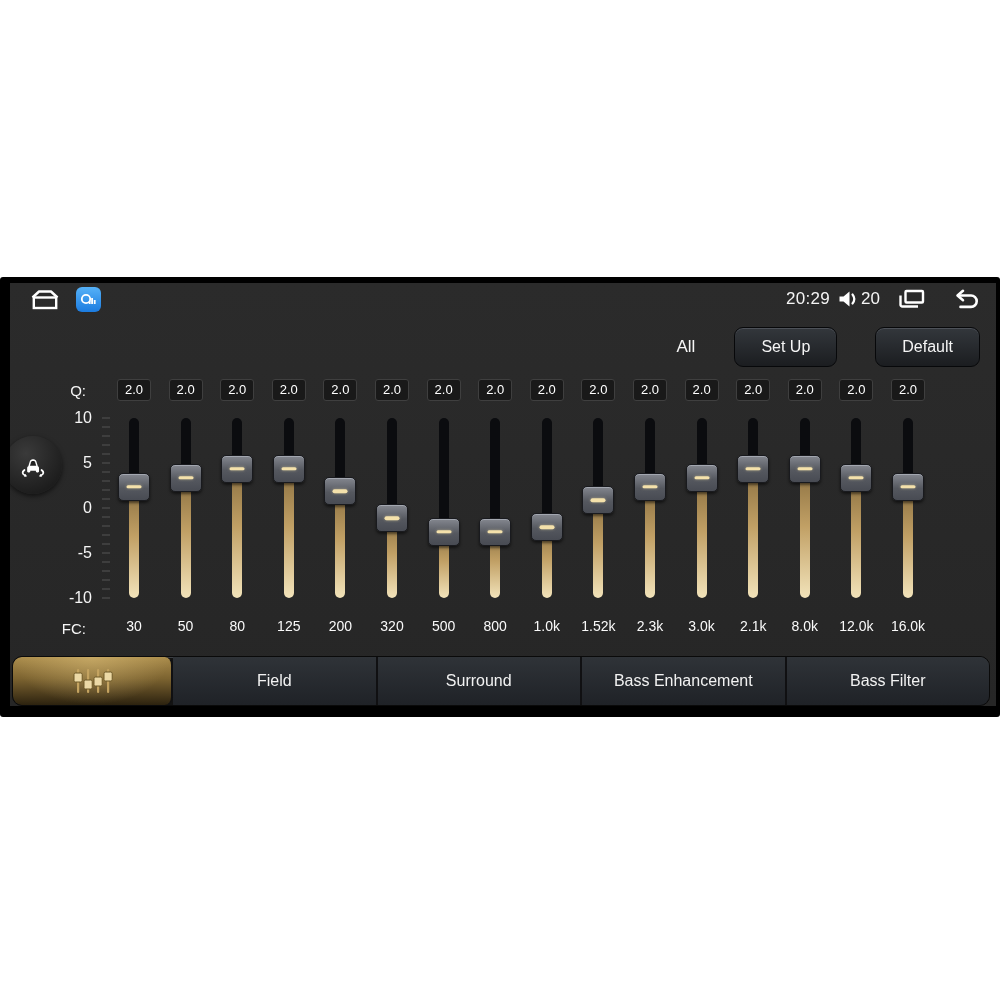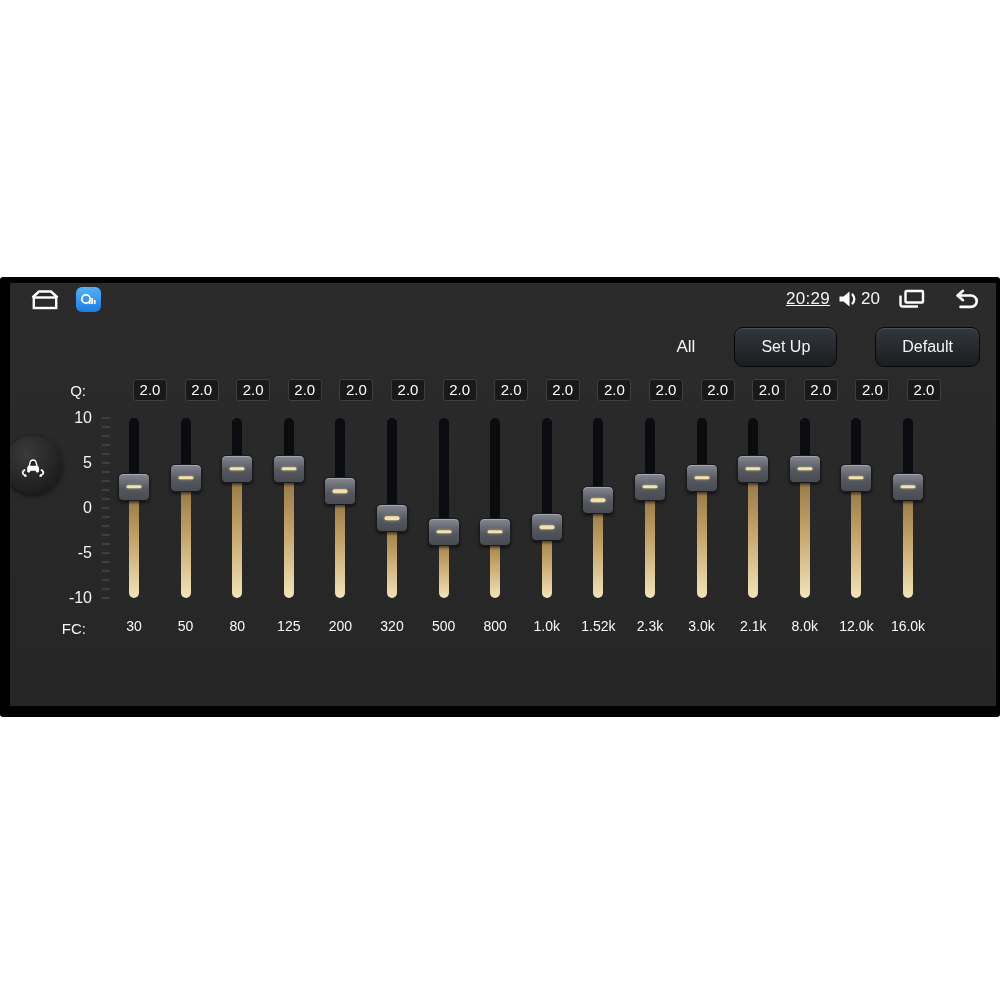--- a/index.html
+++ b/index.html
@@ -12,21 +12,21 @@
     background:#000;border-radius:3px;
   }
   .screen{
     position:absolute;top:6px;left:10px;right:4px;bottom:11px;
     background:linear-gradient(#2b2b2b,#262626);
     overflow:hidden;
   }
   
   .status-left{position:absolute;top:2px;left:18px;display:flex;align-items:center;gap:14px;height:28px;}
   .status-right{position:absolute;top:2px;right:14px;display:flex;align-items:center;height:28px;}
-  .time{font-size:17px;letter-spacing:.3px;text-decoration:underline;}
+  .time{font-size:17px;letter-spacing:.3px;}
   .vol-num{font-size:17px;margin-left:2px;}
   .app-icon{
     width:25px;height:25px;border-radius:6px;
     background:linear-gradient(#55b1f7,#1c7ce0);
     display:flex;align-items:center;justify-content:center;
   }
   
   .preset-pill{
     position:absolute;top:44px;left:22px;width:116px;height:37px;
     background:#1a1a1a;border:1px solid #303030;border-radius:19px;
@@ -55,23 +55,22 @@
   .scale-label{position:absolute;width:52px;text-align:right;right:auto;left:30px;font-size:16px;height:20px;line-height:20px;}
   .tick-col{
     position:absolute;left:92px;top:134px;width:8px;height:183px;
     background:repeating-linear-gradient(to bottom,#3e3e3e 0 2px,transparent 2px 9px);
   }
   .bands{position:absolute;top:0;left:0;right:0;bottom:0;}
   .band{position:absolute;top:96px;width:52px;height:262px;}
   .q-box{
     position:absolute;top:0;left:9px;width:32px;height:20px;
     background:#191919;border:1px solid #3f3f3f;border-radius:3px;
-    font-size:15px;color:#fff;text-align:center;line-height:20px;
+    font-size:13px;color:#fff;text-align:center;line-height:20px;
     cursor:pointer;
-    margin-left:16px;
   }
   .slider{position:absolute;top:39px;left:0;width:52px;height:180px;cursor:pointer;}
   .track-bg{
     position:absolute;left:50%;transform:translateX(-50%);
     width:10px;height:180px;border-radius:5px;background:#0b0c0f;
   }
   .track-fill{
     position:absolute;left:50%;transform:translateX(-50%);
     width:10px;border-radius:5px;
     background:linear-gradient(#8a6f40,#c1a065 45%,#f2e3ba);
@@ -382,15 +381,35 @@
           <path d="M13.5 23.5 c0-1.1 .5-1.9 1.3-2.1 l1.6-5.2 c.5-1.6 1.7-2.6 3.2-2.6 h1 c1.5 0 2.7 1 3.2 2.6 l1.6 5.2 c.8 .2 1.3 1 1.3 2.1 v3.4 c0 .7-.5 1.3-1.2 1.3 h-1.1 c-.7 0-1.2-.6-1.2-1.3 v-.6 h-6.2 v.6 c0 .7-.5 1.3-1.2 1.3 h-1.1 c-.7 0-1.2-.6-1.2-1.3 z" fill="#fff"></path>
           <path d="M16.6 20.8 l1.2-3.9 c.3-.9 .9-1.4 1.8-1.4 h1 c.9 0 1.5 .5 1.8 1.4 l1.2 3.9 z" fill="#222"></path>
           <path d="M10.5 25.5 c-3 2.2-2.6 4.8 .8 6.1" fill="none" stroke="#fff" stroke-width="2" stroke-linecap="round"></path>
           <path d="M10.2 33.2 l3.3-.6 -2.2-2.6 z" fill="#fff"></path>
           <path d="M29.5 25.5 c3 2.2 2.6 4.8 -.8 6.1" fill="none" stroke="#fff" stroke-width="2" stroke-linecap="round"></path>
           <path d="M29.8 33.2 l-3.3-.6 2.2-2.6 z" fill="#fff"></path>
         </svg>
       </span>
     </div>
 
+    <div class="tabbar">
+      <div class="tab active">
+        <span style="display:flex">
+          <svg width="46" height="30" viewBox="0 0 46 30">
+            <rect x="8" y="3" width="2.2" height="24" rx="1.1" fill="#c4a360"></rect>
+            <rect x="18" y="3" width="2.2" height="24" rx="1.1" fill="#c4a360"></rect>
+            <rect x="28" y="3" width="2.2" height="24" rx="1.1" fill="#c4a360"></rect>
+            <rect x="38" y="3" width="2.2" height="24" rx="1.1" fill="#c4a360"></rect>
+            <rect x="5" y="7" width="8.2" height="9" rx="1.6" fill="#ecd9a6" stroke="#6d5827" stroke-width="1"></rect>
+            <rect x="15" y="14" width="8.2" height="9" rx="1.6" fill="#ecd9a6" stroke="#6d5827" stroke-width="1"></rect>
+            <rect x="25" y="11" width="8.2" height="9" rx="1.6" fill="#ecd9a6" stroke="#6d5827" stroke-width="1"></rect>
+            <rect x="35" y="6" width="8.2" height="9" rx="1.6" fill="#ecd9a6" stroke="#6d5827" stroke-width="1"></rect>
+          </svg>
+        </span>
+      </div>
+      <div class="tab">Field</div>
+      <div class="tab">Surround</div>
+      <div class="tab">Bass Enhancement</div>
+      <div class="tab">Bass Filter</div>
+    </div>
 
   </div>
 </div>
 
 </body></html>

